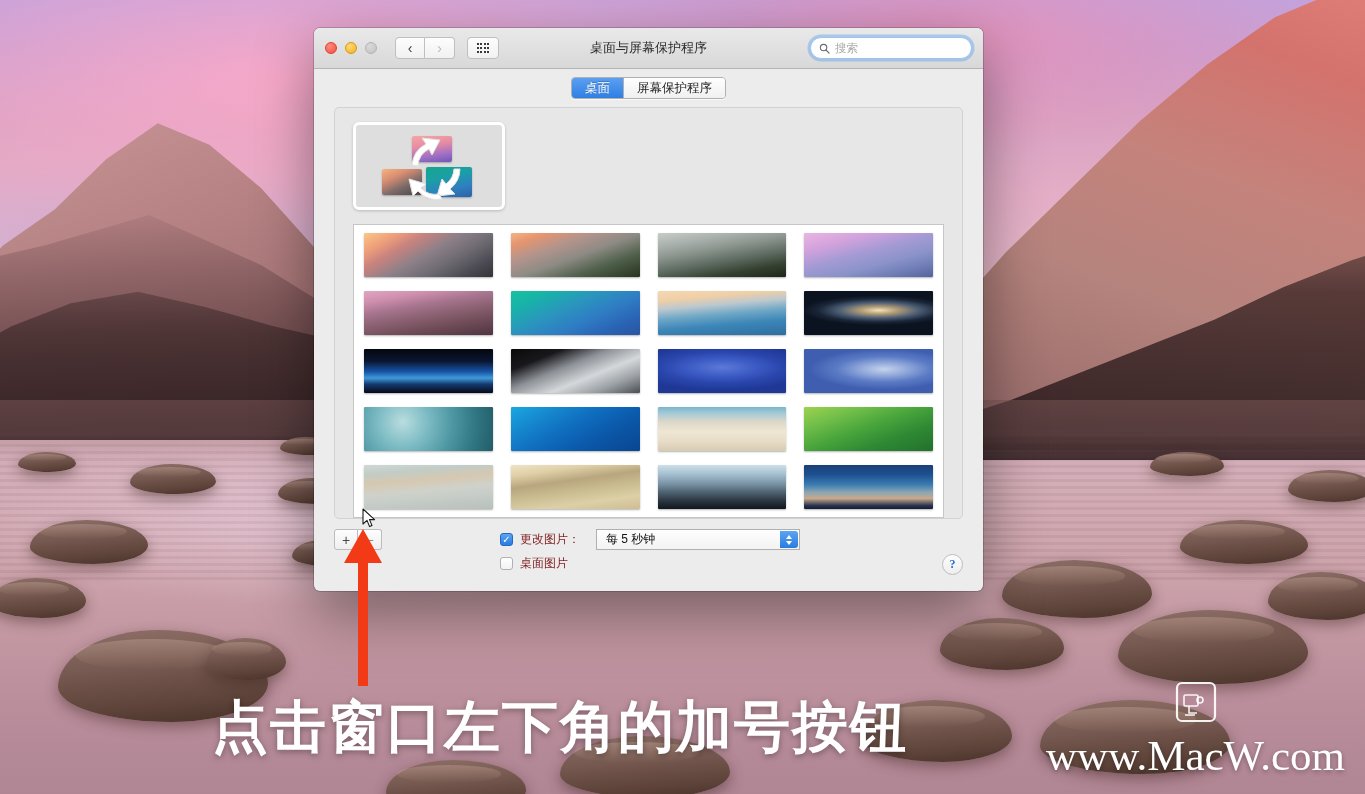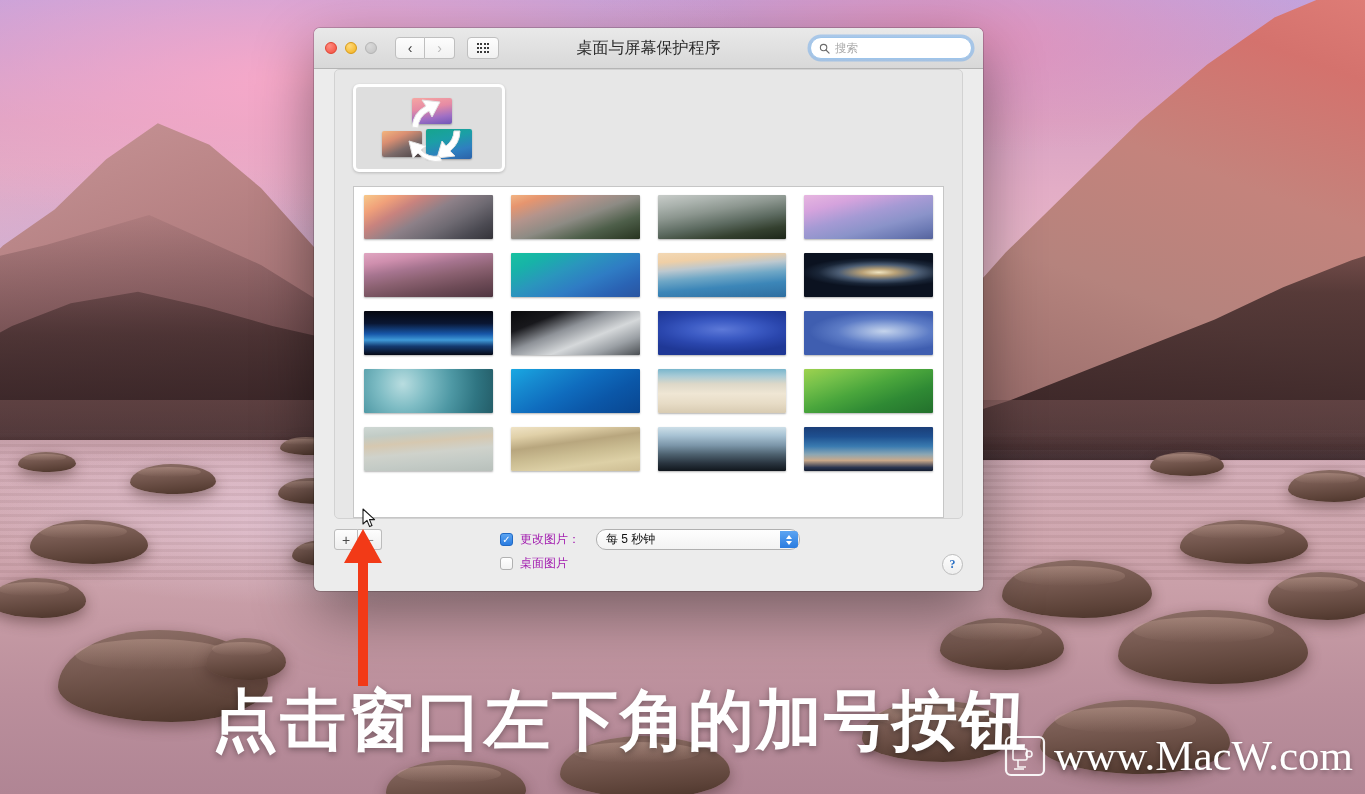--- a/index.html
+++ b/index.html
@@ -134,21 +134,21 @@
     width: 32px; height: 22px; margin-left: 12px;
     background: linear-gradient(180deg,#fdfdfd,#f1f1f1);
     border: 1px solid #bfbfbf; border-radius: 4px;
     display: flex; align-items: center; justify-content: center;
   }
   .griddots { display: grid; grid-template-columns: repeat(4,2px); grid-template-rows: repeat(3,2px); gap: 1.6px; }
   .griddots i { width: 2px; height: 2px; background: #3a3a3a; display:block; }
 
   .win-title {
     position: absolute; left: 0; right: 0; text-align: center;
-    font-size: 16px; color: #2b2b2b; pointer-events: none;
+    font-size: 13px; color: #2b2b2b; pointer-events: none;
   }
   .search-wrap { margin-left: auto; }
   .searchfield {
     width: 162px; height: 22px;
     background: #fff;
     border: 1px solid #9dc4ea;
     border-radius: 11px;
     box-shadow: 0 0 0 2.5px rgba(110,170,235,.5);
     display: flex; align-items: center;
     padding: 0 8px; gap: 5px;
@@ -308,26 +308,26 @@
     background: linear-gradient(180deg,#fff,#f2f2f2);
     display: flex; align-items: center; justify-content: center;
   }
   .cbox.on {
     background: linear-gradient(180deg,#5ba4f2,#2a7ce0);
     border-color: #2069c4;
   }
   .cbox.on::after {
     content: "✓"; color: #fff; font-size: 10px; line-height: 1; font-weight: bold;
   }
-  .optlabel { font-size: 12px; color: #a21caf; }
+  .optlabel { font-size: 12px; color: #7f1d1d; }
   .popup {
     margin-left: 9px;
     width: 204px; height: 21px;
     background: linear-gradient(180deg,#fefefe,#f3f3f3);
-    border: 1px solid #b0b0b0; border-radius: 10px;
+    border: 1px solid #b0b0b0; border-radius: 0;
     display: flex; align-items: center;
     padding-left: 9px;
     font-size: 12px; color: #111;
     position: relative;
   }
   .popup-arrows {
     position: absolute; right: 1px; top: 1px; bottom: 1px; width: 18px;
     background: linear-gradient(180deg,#5ba4f2,#2a7ce0);
     border-radius: 0 3px 3px 0;
     display: flex; flex-direction: column; align-items: center; justify-content: center; gap: 2px;
@@ -349,35 +349,36 @@
   
   .cursor { position: absolute; left: 362px; top: 508px; width: 14px; height: 20px; z-index: 40; pointer-events: none; }
 
   
   .annot-arrow { position: absolute; left: 344px; top: 529px; width: 38px; height: 157px; z-index: 30; }
 
   
   .caption {
     position: absolute;
     left: 212px; bottom: 28px;
-    font-size: 66px;
+    font-size: 56px;
     color: #fff;
     font-family: Liberation Mono, monospace;
     font-weight: bold;
     letter-spacing: 2px;
     text-shadow: 0 2px 6px rgba(0,0,0,.35);
     white-space: nowrap;
     z-index: 25;
   }
 
   
   .watermark {
-    position: absolute; right: 12px; bottom: 14px;
+    position: absolute; right: 20px; bottom: 14px;
     display: flex; align-items: center; gap: 6px;
     z-index: 26;
+    flex-direction: column;
   }
   .wm-logo { width: 46px; height: 46px; flex: 0 0 auto; }
   .wm-text {
     font-family: "Liberation Serif", "DejaVu Serif", serif;
     font-size: 43px; color: #fff; font-weight: normal;
     text-shadow: 0 2px 5px rgba(0,0,0,.32);
     letter-spacing: 0px;
   }
 </style>
 </head>
@@ -458,20 +459,26 @@
         <div class="searchfield">
           <svg class="search-ico" viewBox="0 0 12 12">
             <circle cx="5" cy="5" r="3.5" fill="none" stroke="#6b6b6b" stroke-width="1.2"></circle>
             <line x1="7.6" y1="7.6" x2="11" y2="11" stroke="#6b6b6b" stroke-width="1.3" stroke-linecap="round"></line>
           </svg>
           <span class="search-ph">搜索</span>
         </div>
       </div>
     </div>
 
+    <div class="tabbar">
+      <div class="segctl">
+        <div class="seg active">桌面</div>
+        <div class="seg">屏幕保护程序</div>
+      </div>
+    </div>
 
     <div class="panel">
 
       <div class="preview-row">
         <div class="preview">
           <div class="pv-img pv-top"></div>
           <div class="pv-img pv-left"></div>
           <div class="pv-img pv-right"></div>
           <svg class="pv-arrows" viewBox="0 0 152 88">
             <g fill="#ffffff" stroke="#e2e2e2" stroke-width="1">

